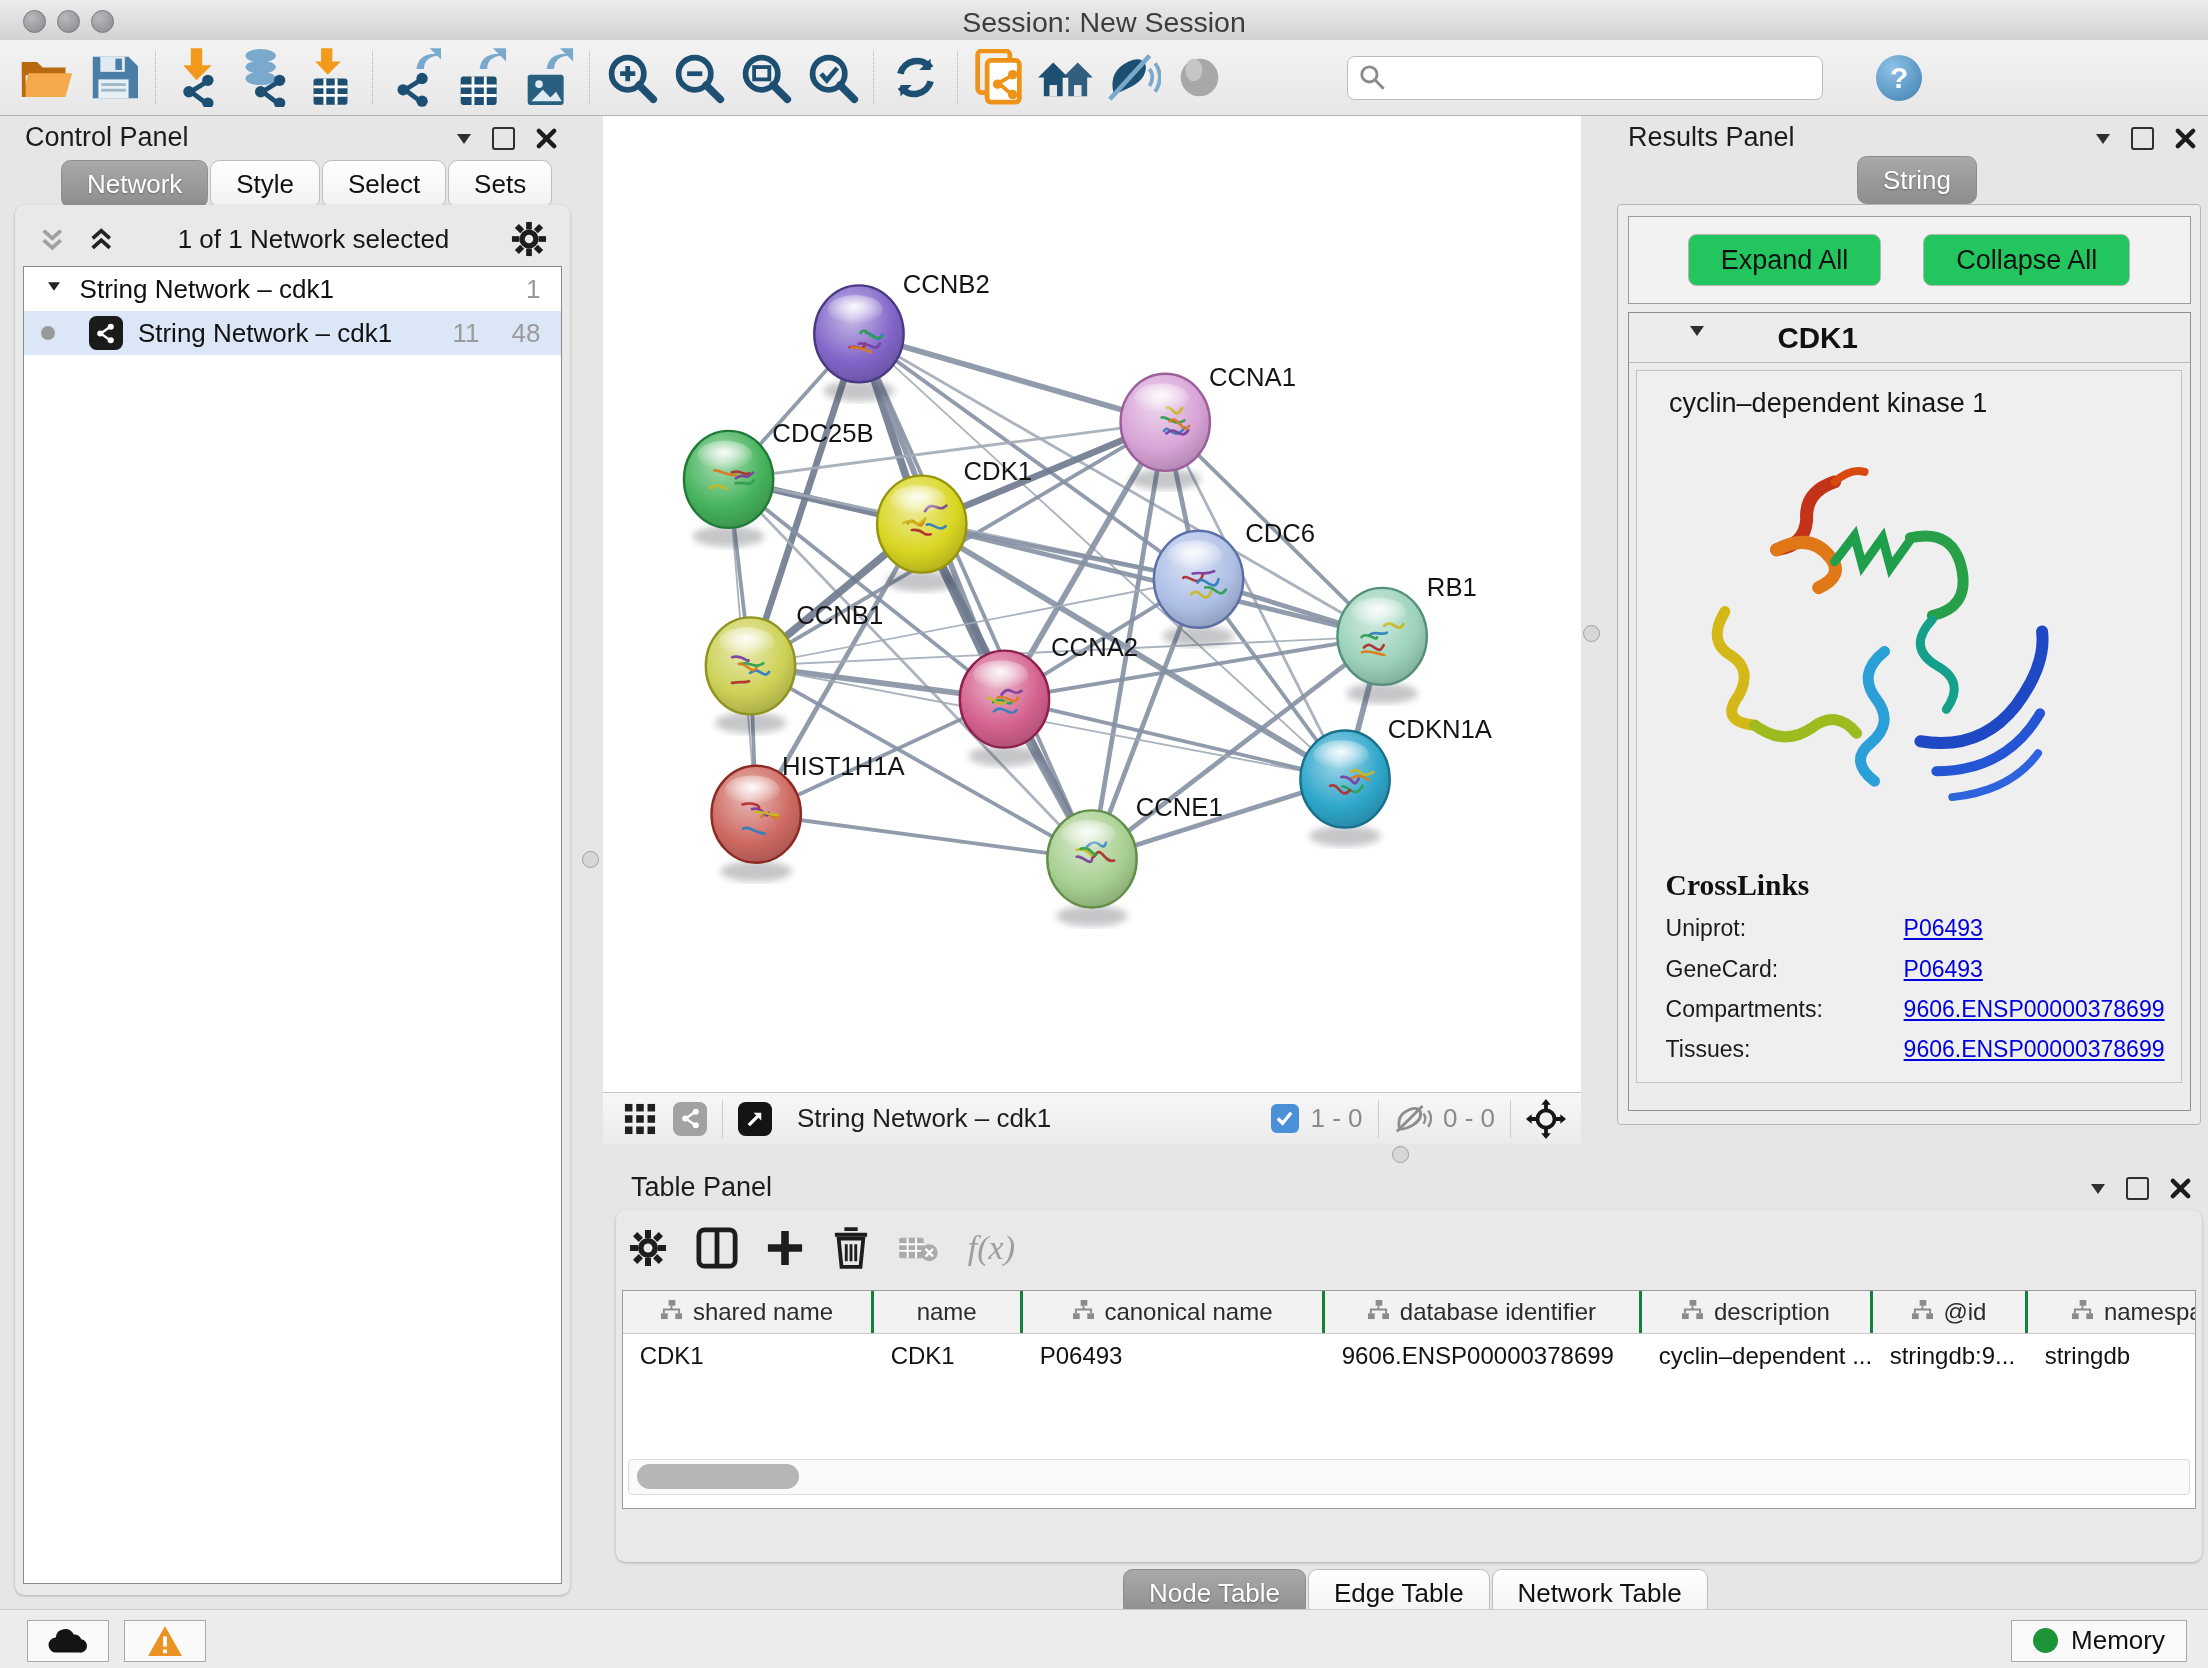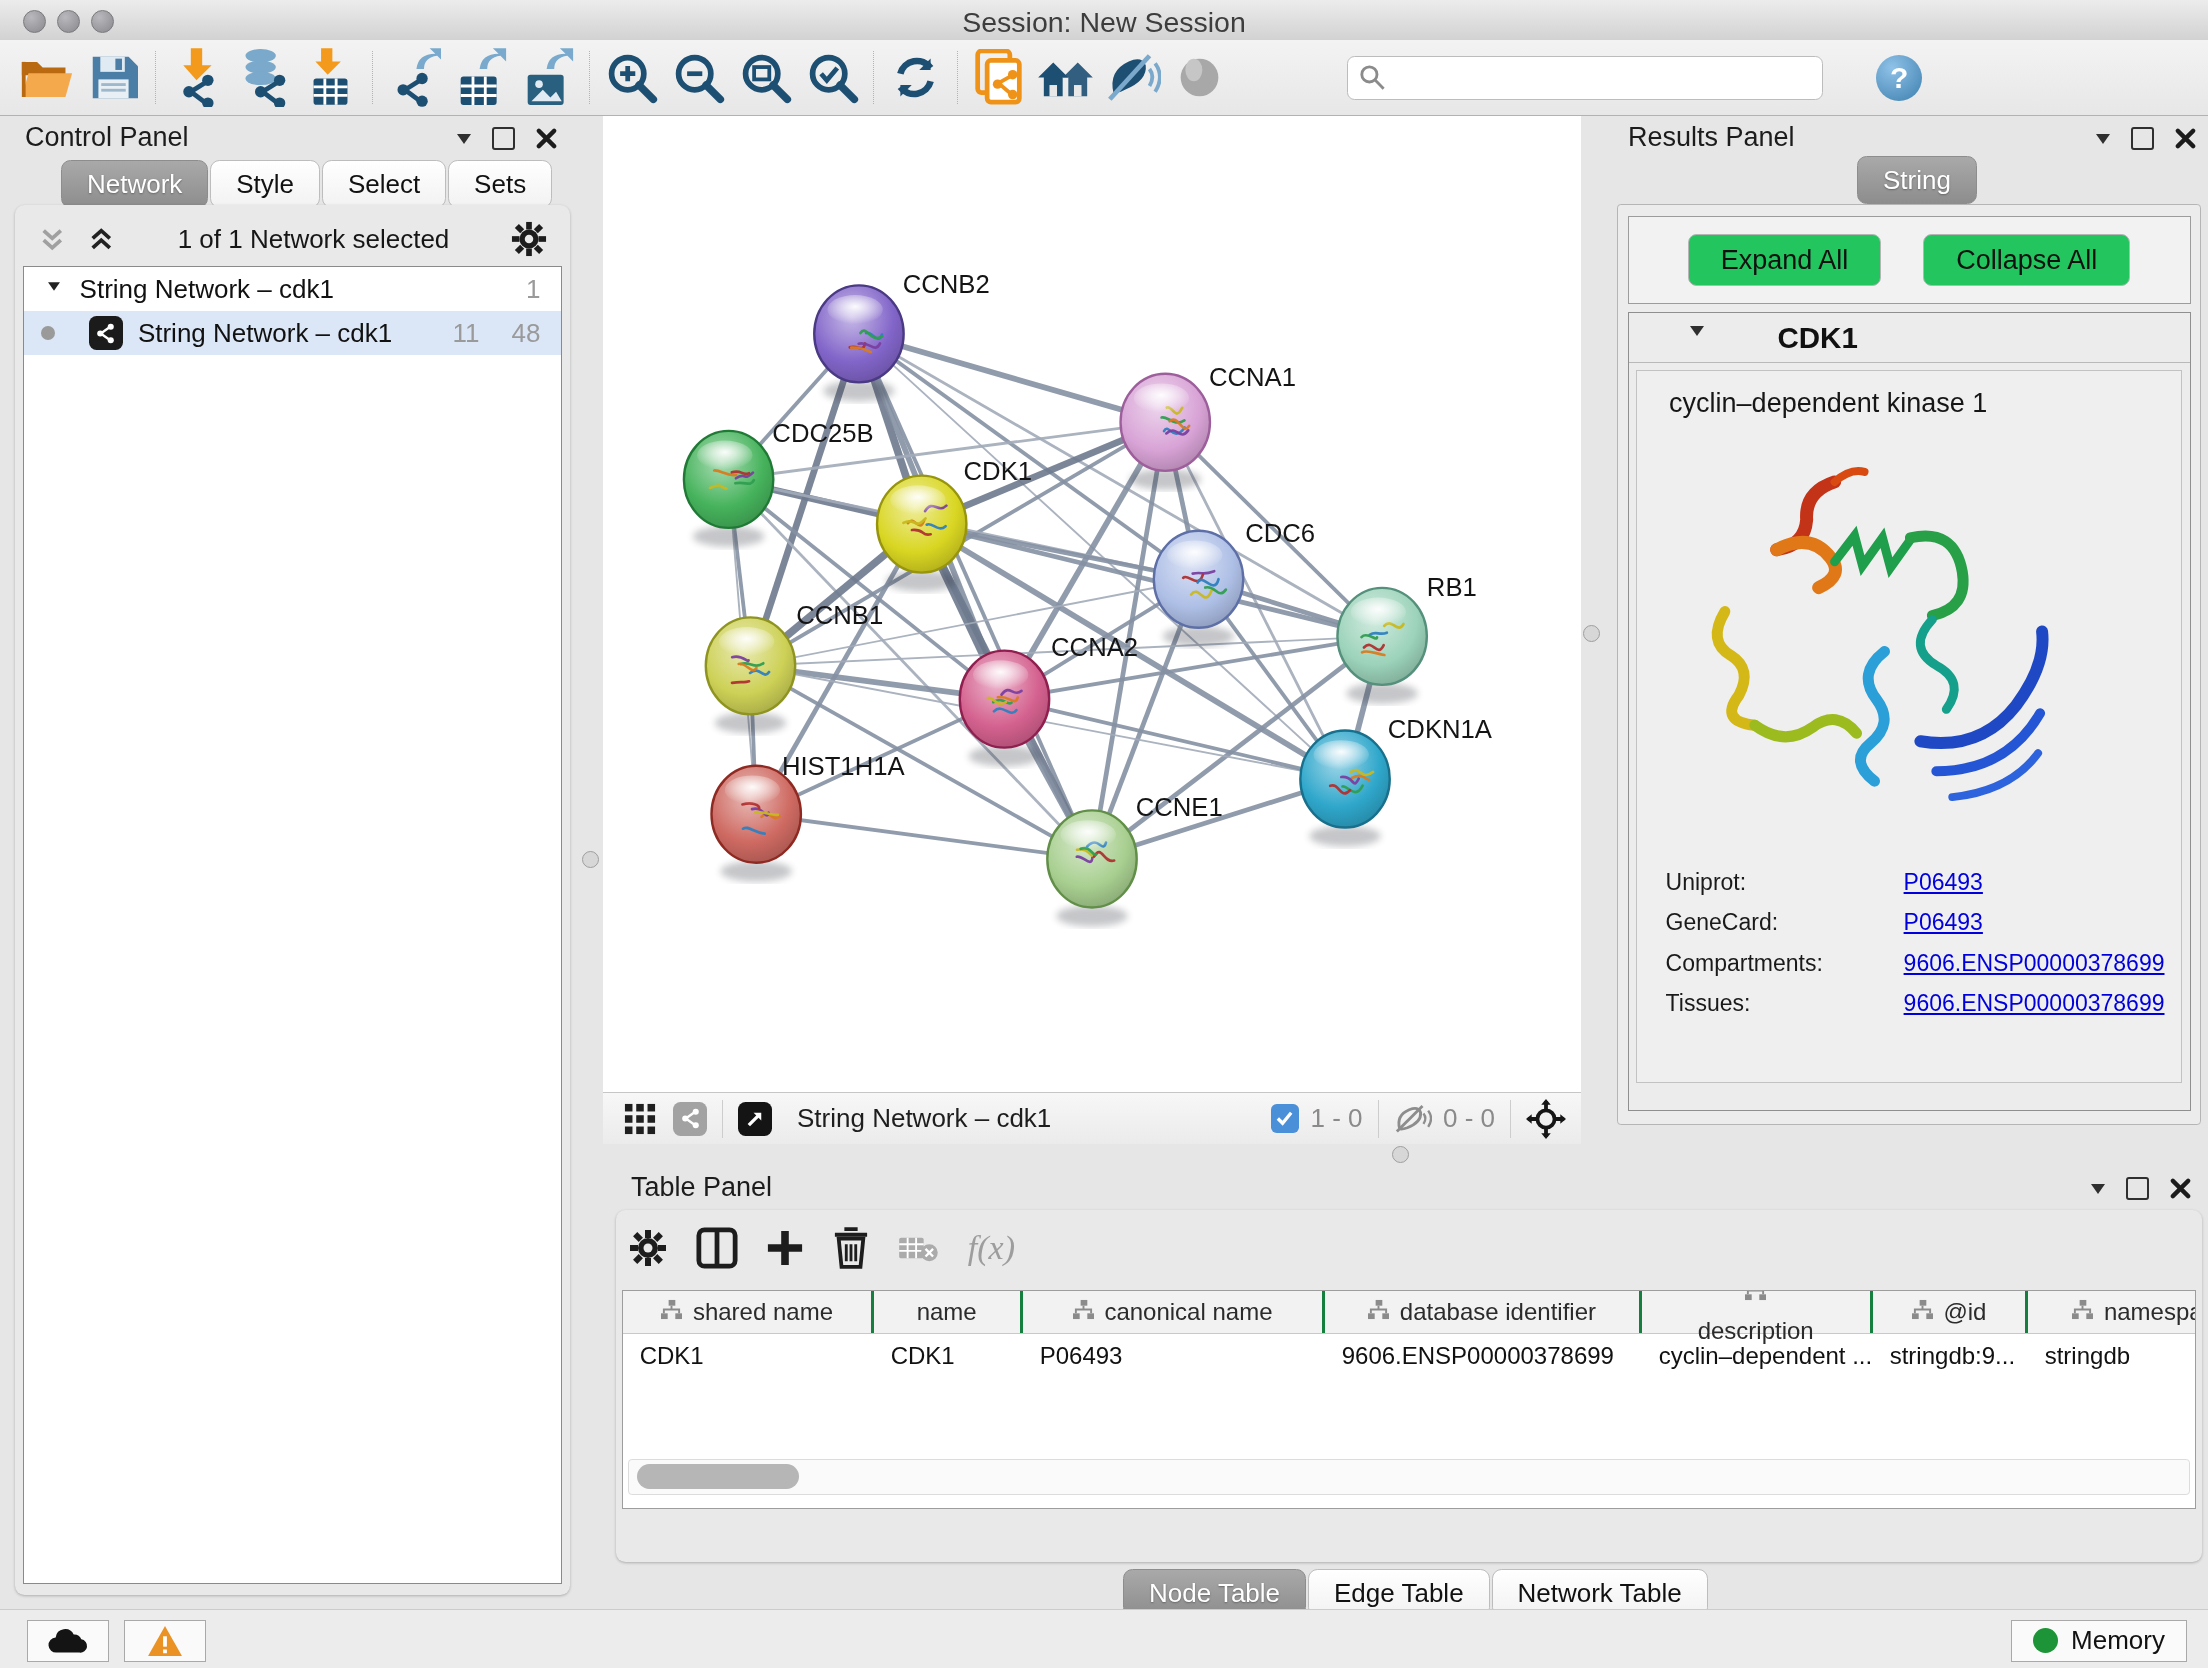--- a/index.html
+++ b/index.html
@@ -673,20 +673,21 @@
               <path d="M150 120 l20 -26 l8 30 l20 -28 l8 30 l20 -28" stroke="#1f9e4b" stroke-width="9"></path>
               <path d="M226 96 q44 -10 52 34 q6 36 -30 44" stroke="#28a048" stroke-width="11"></path>
               <path d="M248 178 q-26 28 4 46 q30 16 10 44" stroke="#14a08a" stroke-width="9"></path>
               <path d="M200 210 q-28 22 -8 48 q18 24 -6 44 q-22 18 4 38" stroke="#2b9fd8" stroke-width="11"></path>
               <path d="M236 300 q60 10 96 -36 q30 -40 26 -74" stroke="#1f49c4" stroke-width="12"></path>
               <path d="M252 330 q70 0 104 -58" stroke="#2455d4" stroke-width="10"></path>
               <path d="M268 356 q58 -6 86 -44" stroke="#2d63dd" stroke-width="8"></path>
             </g>
           </svg>
           <div style="margin:25px 0 0 28.5px">
+            <div class="xl-title">CrossLinks</div>
             <div id="xlinks">
                 <div class="xl-row">
                   <span class="xl-label">Uniprot:</span>
                   <a class="xl-link" href="#">P06493</a>
                 </div>
                 <div class="xl-row">
                   <span class="xl-label">GeneCard:</span>
                   <a class="xl-link" href="#">P06493</a>
                 </div>
                 <div class="xl-row">
@@ -784,21 +785,21 @@
               <span><svg width="23" height="21" viewBox="0 0 24 22">
                   <g fill="#8b8b8b">
                     <rect x="9" y="1" width="7" height="6"></rect>
                     <rect x="1" y="15" width="7" height="6"></rect>
                     <rect x="16" y="15" width="7" height="6"></rect>
                   </g>
                   <path d="M12 7 v4 M4 15 v-4 h16 v4" fill="none" stroke="#8b8b8b" stroke-width="2"></path>
                 </svg></span>
               <span>database identifier</span>
             </div>
-            <div class="th" style="width: 231px; flex-direction: column;">
+            <div class="th" style="width: 231px;">
               <span><svg width="23" height="21" viewBox="0 0 24 22">
                   <g fill="#8b8b8b">
                     <rect x="9" y="1" width="7" height="6"></rect>
                     <rect x="1" y="15" width="7" height="6"></rect>
                     <rect x="16" y="15" width="7" height="6"></rect>
                   </g>
                   <path d="M12 7 v4 M4 15 v-4 h16 v4" fill="none" stroke="#8b8b8b" stroke-width="2"></path>
                 </svg></span>
               <span>description</span>
             </div>

